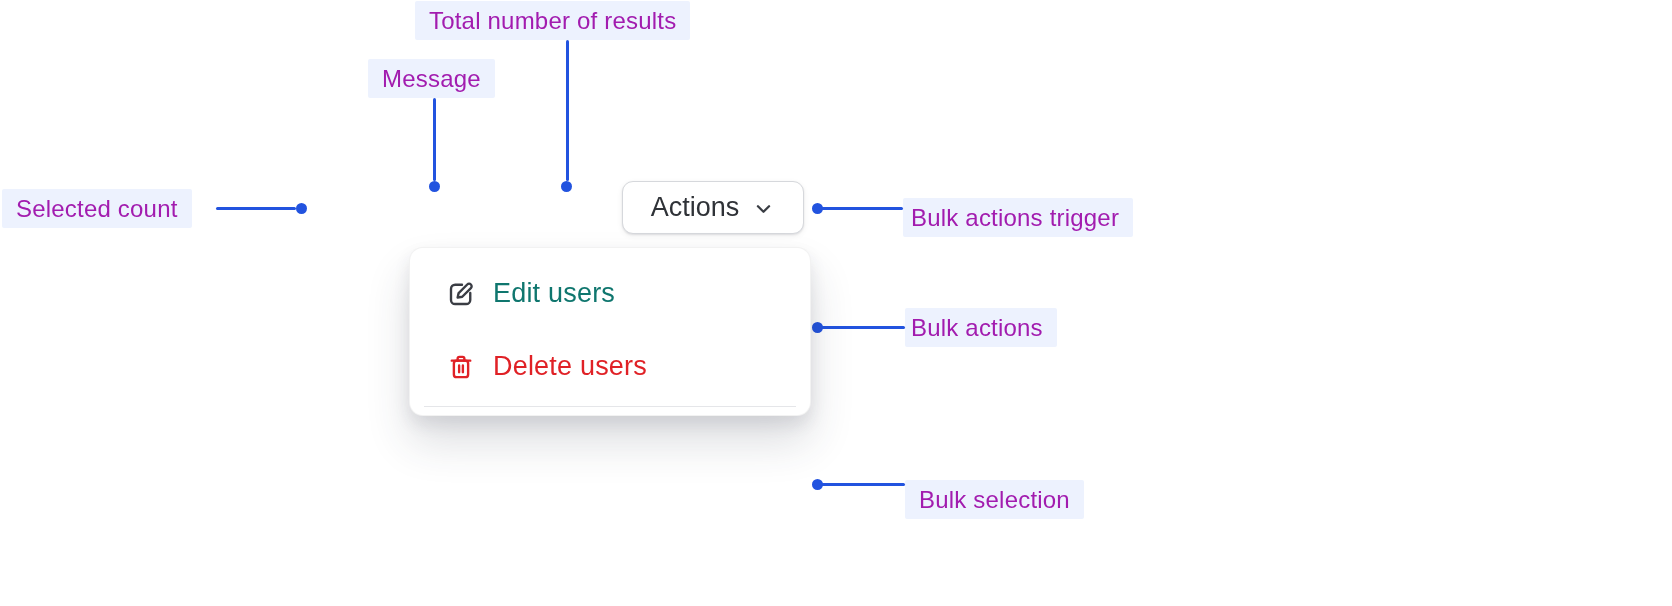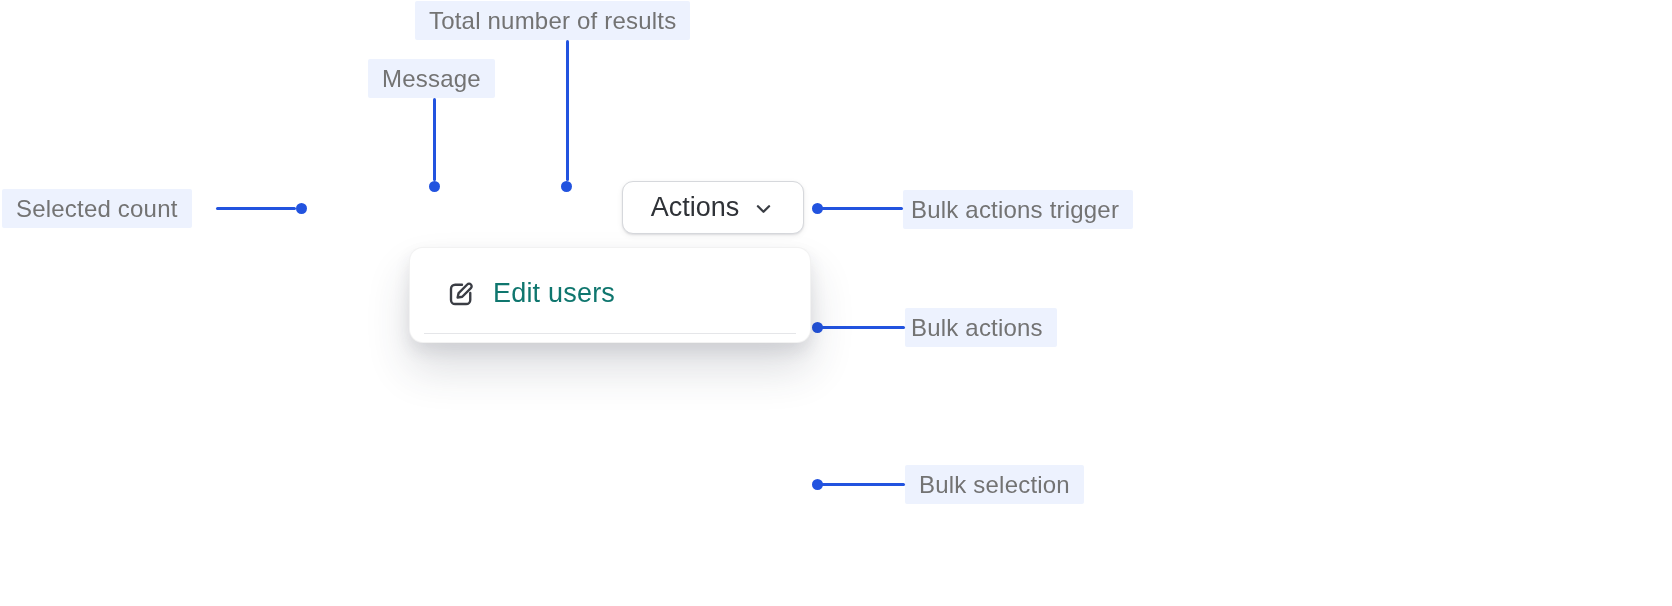--- a/index.html
+++ b/index.html
@@ -3,21 +3,21 @@
 <meta charset="utf-8">
 <style>
   html,body{margin:0;padding:0;background:#fff;}
   .canvas{
     position:relative;width:1672px;height:606px;background:#ffffff;overflow:hidden;
     font-family:"Liberation Sans","DejaVu Sans",sans-serif;
   }
   
   .pill{
     position:absolute;display:inline-block;white-space:nowrap;
-    background:#EDF2FE;color:#737373;font-size:24px;font-weight:500;
+    background:#EDF2FE;color:#a21caf;font-size:24px;font-weight:500;
     line-height:39px;height:39px;padding:0 14px;border-radius:2px;
     letter-spacing:.2px;
   }
   
   .line{position:absolute;background:#2253DF;border-radius:2px;}
   .dot{position:absolute;width:11px;height:11px;border-radius:50%;background:#2253DF;}
   
   .message{
     position:absolute;left:318px;top:193px;font-size:27px;color:#5A5D63;
     letter-spacing:.3px;white-space:nowrap;
@@ -50,23 +50,23 @@
   .menu-divider{height:1px;background:#E5E6E9;margin:3px 14px;}
 </style>
 </head>
 <body>
 
 <div class="canvas">
 
   <div class="pill" style="left:415px;top:1px;">Total number of results</div>
   <div class="pill" style="left:368px;top:59px;">Message</div>
   <div class="pill" style="left:2px;top:189px;text-align:center;">Selected count</div>
-  <div class="pill" style="left:903px;top:190px;padding-left:8px;">Bulk actions trigger</div>
+  <div class="pill" style="left:903px;top:198px;padding-left:8px;">Bulk actions trigger</div>
   <div class="pill" style="left:905px;top:308px;padding-left:6px;">Bulk actions</div>
-  <div class="pill" style="left:905px;top:465px;">Bulk selection</div>
+  <div class="pill" style="left:905px;top:480px;">Bulk selection</div>
 
   <div class="line" style="left:566px;top:40px;width:3px;height:141px;"></div>
   <div class="dot" style="left:561px;top:181px;"></div>
 
   <div class="line" style="left:433px;top:98px;width:3px;height:83px;"></div>
   <div class="dot" style="left:429px;top:181px;"></div>
 
   <div class="line" style="left:216px;top:207px;width:80px;height:3px;"></div>
   <div class="dot" style="left:296px;top:203px;"></div>
 
@@ -94,20 +94,31 @@
     <div class="menu-item">
       <span class="mi-icon">
         <svg viewBox="0 0 24 24" fill="none" stroke="#3A3D44" stroke-width="1.9" stroke-linecap="round" stroke-linejoin="round">
           <path d="M12.8 4.6H7.3A3.3 3.3 0 0 0 4 7.9v8.8A3.3 3.3 0 0 0 7.3 20h8.8a3.3 3.3 0 0 0 3.3-3.3v-5.5"></path>
           <path d="M9.3 14.9l.8-3.6 6.9-6.9a2.05 2.05 0 0 1 2.9 2.9l-6.9 6.9-3.7.7z"></path>
         </svg>
       </span>
       <span>Edit users</span>
     </div>
 
+    <div class="menu-item danger">
+      <span class="mi-icon">
+        <svg viewBox="0 0 24 24" fill="none" stroke="#E02126" stroke-width="1.9" stroke-linecap="round" stroke-linejoin="round">
+          <path d="M4.6 6.9h14.8"></path>
+          <path d="M9.3 6.9V5.3c0-.8.6-1.4 1.4-1.4h2.6c.8 0 1.4.6 1.4 1.4v1.6"></path>
+          <rect x="6.3" y="6.9" width="11.4" height="13.2" rx="2.2"></rect>
+          <path d="M10.5 10.8v5.3M13.5 10.8v5.3"></path>
+        </svg>
+      </span>
+      <span>Delete users</span>
+    </div>
 
     <div class="menu-divider"></div>
 
 
 
   </div>
 
 </div>
 
 </body></html>

